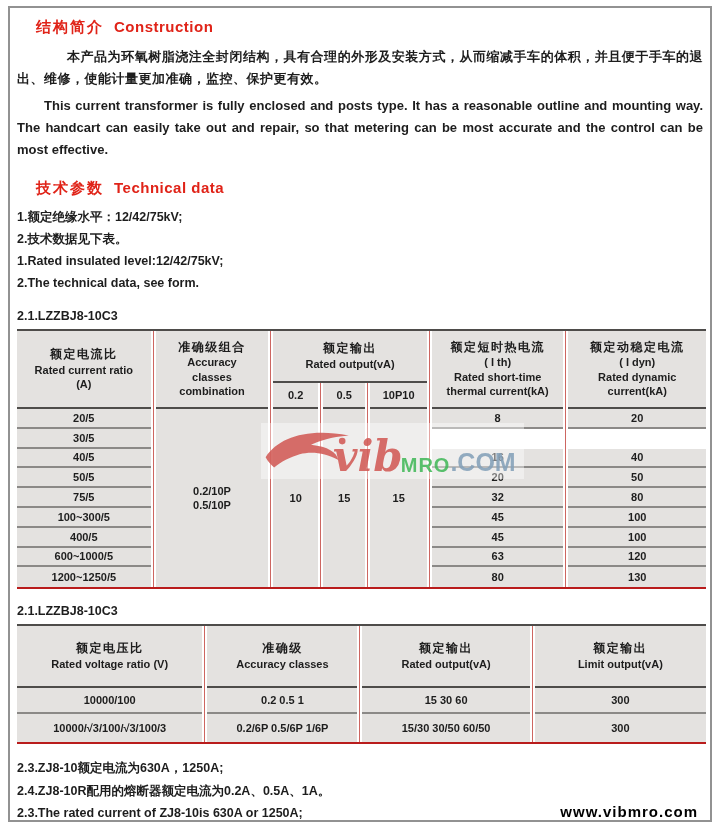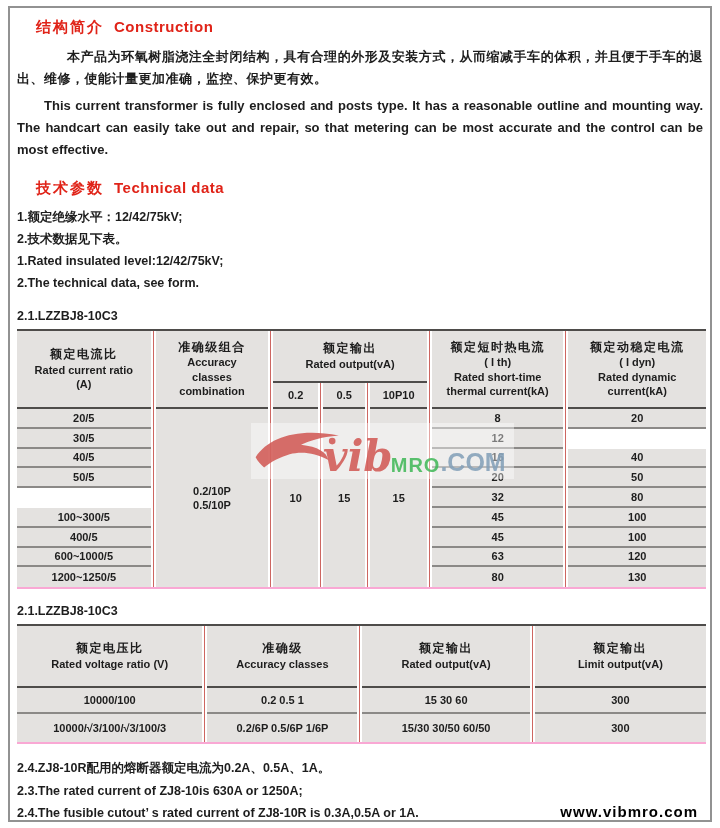--- a/index.html
+++ b/index.html
@@ -13,35 +13,35 @@
   .para.zh{text-indent:50px;letter-spacing:0.5px;}
   .para.en{text-indent:27px;margin-top:5px;}
   .notes{margin:8px 0 0 17px;}
   .notes div{font-size:12.5px;font-weight:bold;line-height:22px;}
   .caption{margin:15px 0 6px 17px;font-size:12.5px;font-weight:bold;}
   .caption2{margin-top:15px;}
   .footnotes{margin:13px 0 0 17px;}
   .footnotes div{font-size:12.5px;font-weight:bold;line-height:22.5px;}
 
   .grid{position:relative;display:grid;margin:0 14px 0 17px;
-        border-top:2px solid #4e4c4a;border-bottom:2px solid #f9a8d4;
+        border-top:2px solid #4e4c4a;border-bottom:2px solid #b91c1c;
         font-size:11px;font-weight:bold;background:#fff;}
   .t1{grid-template-columns:135fr 5px 114fr 5px 45fr 5px 43fr 5px 57fr 5px 133fr 5px 139fr;
       grid-template-rows:52px 26px repeat(9,19.8px);}
   .t2{grid-template-columns:184fr 5px 149fr 5px 166fr 5px 170fr;
       grid-template-rows:62px 26px 28px;}
   .c{background:#e4e2e0;display:flex;flex-direction:column;align-items:center;justify-content:center;
      text-align:center;line-height:1.3;box-sizing:border-box;}
   .c .zh{font-size:12px;letter-spacing:1.5px;}
   .hb{border-bottom:2px solid #4e4c4a;}
   .rb{border-bottom:2px solid #8b8987;}
   .gapv{background:linear-gradient(to right,#ffffff calc(50% - 0.7px),#cd6661 calc(50% - 0.7px),
         #cd6661 calc(50% + 0.7px),#ffffff calc(50% + 0.7px));}
 
-  .wm-logo{position:absolute;left:234px;top:92px;display:flex;align-items:flex-end;
+  .wm-logo{position:absolute;left:244px;top:92px;display:flex;align-items:flex-end;
            background:rgba(255,255,255,0.45);padding:2px 8px 2px 2px;opacity:0.92;pointer-events:none;}
   .wm-swoosh{width:96px;height:52px;margin-right:-26px;}
   .wm-vib{font-family:"DejaVu Serif",serif;font-style:italic;font-weight:bold;
           font-size:42px;line-height:40px;color:#d4625e;}
   .wm-mro{font-size:20px;font-weight:bold;color:#4dbd63;letter-spacing:1px;margin-left:-2px;}
   .wm-com{font-size:25px;font-weight:bold;color:#8ba6bd;}
 
   .url-wm{position:absolute;right:22px;bottom:8px;font-size:15px;font-weight:bold;color:#000000;letter-spacing:1px;}
 </style>
 </head>
@@ -108,27 +108,27 @@
       <span>0.5/10P</span>
     </div>
     <div class="c" style="grid-area:3/5/12/6">10</div>
     <div class="c" style="grid-area:3/7/12/8">15</div>
     <div class="c" style="grid-area:3/9/12/10">15</div>
 
     <div class="c rb" style="grid-area:3/1/4/2">20/5</div>
     <div class="c rb" style="grid-area:3/11/4/12">8</div>
     <div class="c rb" style="grid-area:3/13/4/14">20</div>
     <div class="c rb" style="grid-area:4/1/5/2">30/5</div>
-    <div class="c rb" style="grid-area:4/11/5/12">12</div>
     <div class="c rb" style="grid-area:5/1/6/2">40/5</div>
     <div class="c rb" style="grid-area:5/11/6/12">16</div>
     <div class="c rb" style="grid-area:5/13/6/14">40</div>
     <div class="c rb" style="grid-area:6/1/7/2">50/5</div>
     <div class="c rb" style="grid-area:6/11/7/12">20</div>
     <div class="c rb" style="grid-area:6/13/7/14">50</div>
+    <div class="c rb" style="grid-area:7/1/8/2">75/5</div>
     <div class="c rb" style="grid-area:7/11/8/12">32</div>
     <div class="c rb" style="grid-area:7/13/8/14">80</div>
     <div class="c rb" style="grid-area:8/1/9/2">100~300/5</div>
     <div class="c rb" style="grid-area:8/11/9/12">45</div>
     <div class="c rb" style="grid-area:8/13/9/14">100</div>
     <div class="c rb" style="grid-area:9/1/10/2">400/5</div>
     <div class="c rb" style="grid-area:9/11/10/12">45</div>
     <div class="c rb" style="grid-area:9/13/10/14">100</div>
     <div class="c rb" style="grid-area:10/1/11/2">600~1000/5</div>
     <div class="c rb" style="grid-area:10/11/11/12">63</div>
@@ -174,19 +174,20 @@
     <div class="c rb" style="grid-area:2/3/3/4">0.2 0.5 1</div>
     <div class="c rb" style="grid-area:2/5/3/6">15 30 60</div>
     <div class="c rb" style="grid-area:2/7/3/8">300</div>
     <div class="c" style="grid-area:3/1/4/2">10000/√3/100/√3/100/3</div>
     <div class="c" style="grid-area:3/3/4/4">0.2/6P 0.5/6P 1/6P</div>
     <div class="c" style="grid-area:3/5/4/6">15/30 30/50 60/50</div>
     <div class="c" style="grid-area:3/7/4/8">300</div>
   </div>
 
   <div class="footnotes">
+    <div>2.3.ZJ8-10额定电流为630A，1250A;</div>
     <div>2.4.ZJ8-10R配用的熔断器额定电流为0.2A、0.5A、1A。</div>
     <div>2.3.The rated current of ZJ8-10is 630A or 1250A;</div>
     <div>2.4.The fusible cutout’ s rated current of ZJ8-10R is 0.3A,0.5A or 1A.</div>
   </div>
 
   <div class="url-wm">www.vibmro.com</div>
 </div>
 
 </body></html>

